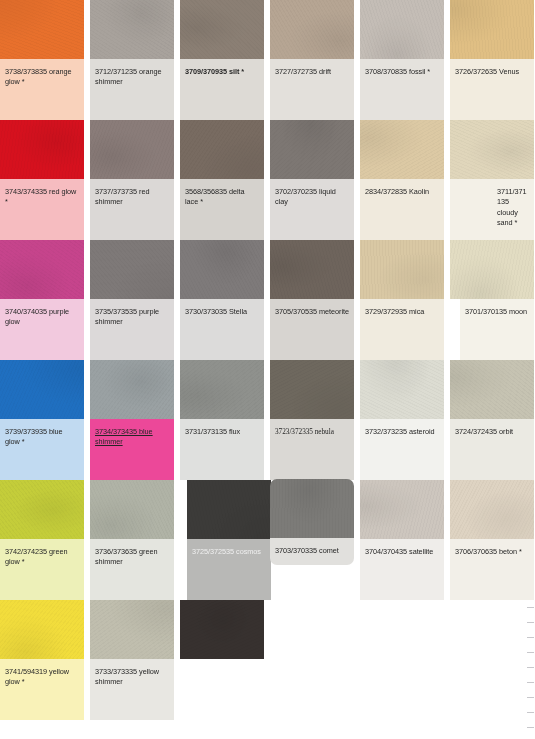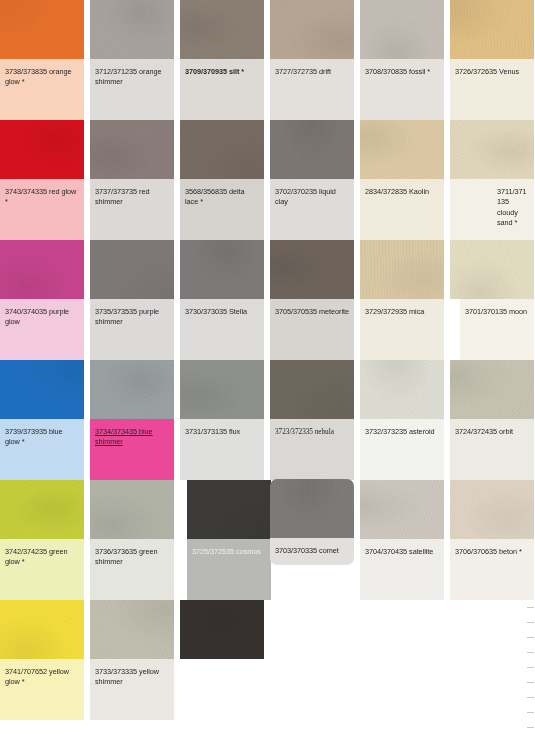--- a/index.html
+++ b/index.html
@@ -255,21 +255,21 @@
     <div class="swatch-cell" style="left: 450px; top: 480px; width: 84px; height: 120px;">
       <div class="swatch-color" style="background: rgb(222, 211, 194); height: 59px;">
         <div class="tex" style="background-image: radial-gradient(at 73% 69%, rgba(255, 255, 255, 0.3), rgba(255, 255, 255, 0) 55%), radial-gradient(at 69% 67%, rgba(0, 0, 0, 0.13), rgba(0, 0, 0, 0) 52%), radial-gradient(at 67% 73%, rgba(255, 255, 255, 0.18), rgba(255, 255, 255, 0) 48%), repeating-linear-gradient(117deg, rgba(0, 0, 0, 0.05) 0px, rgba(0, 0, 0, 0.05) 1px, rgba(255, 255, 255, 0.05) 1px, rgba(255, 255, 255, 0.05) 3px);"></div>
       </div>
       <div class="swatch-label" style="background: rgb(242, 239, 232);">3706/370635 beton *</div>
     </div>
     <div class="swatch-cell" style="left: 0px; top: 600px; width: 84px; height: 120px;">
       <div class="swatch-color" style="background: rgb(242, 221, 60); height: 59px;">
         <div class="tex" style="background-image: radial-gradient(at 10% 30%, rgba(255, 255, 255, 0.3), rgba(255, 255, 255, 0) 55%), radial-gradient(at 30% 90%, rgba(0, 0, 0, 0.13), rgba(0, 0, 0, 0) 52%), radial-gradient(at 90% 10%, rgba(255, 255, 255, 0.18), rgba(255, 255, 255, 0) 48%), repeating-linear-gradient(130deg, rgba(0, 0, 0, 0.05) 0px, rgba(0, 0, 0, 0.05) 1px, rgba(255, 255, 255, 0.05) 1px, rgba(255, 255, 255, 0.05) 3px);"></div>
       </div>
-      <div class="swatch-label" style="background: rgb(249, 242, 184);">3741/707652 yellow glow *</div>
+      <div class="swatch-label" style="background: rgb(249, 242, 184);">3741/594319 yellow glow *</div>
     </div>
     <div class="swatch-cell" style="left: 90px; top: 600px; width: 84px; height: 120px;">
       <div class="swatch-color" style="background: rgb(192, 190, 174); height: 59px;">
         <div class="tex" style="background-image: radial-gradient(at 47% 91%, rgba(255, 255, 255, 0.3), rgba(255, 255, 255, 0) 55%), radial-gradient(at 91% 13%, rgba(0, 0, 0, 0.13), rgba(0, 0, 0, 0) 52%), radial-gradient(at 13% 47%, rgba(255, 255, 255, 0.18), rgba(255, 255, 255, 0) 48%), repeating-linear-gradient(143deg, rgba(0, 0, 0, 0.05) 0px, rgba(0, 0, 0, 0.05) 1px, rgba(255, 255, 255, 0.05) 1px, rgba(255, 255, 255, 0.05) 3px);"></div>
       </div>
       <div class="swatch-label" style="background: rgb(232, 231, 226);">3733/373335 yellow shimmer</div>
     </div>
     <div class="swatch-cell" style="left: 180px; top: 600px; width: 84px; height: 120px;">
       <div class="swatch-color" style="background: rgb(55, 49, 47); height: 59px;">
         <div class="tex" style="background-image: radial-gradient(at 84% 52%, rgba(255, 255, 255, 0.3), rgba(255, 255, 255, 0) 55%), radial-gradient(at 52% 36%, rgba(0, 0, 0, 0.13), rgba(0, 0, 0, 0) 52%), radial-gradient(at 36% 84%, rgba(255, 255, 255, 0.18), rgba(255, 255, 255, 0) 48%), repeating-linear-gradient(156deg, rgba(0, 0, 0, 0.05) 0px, rgba(0, 0, 0, 0.05) 1px, rgba(255, 255, 255, 0.05) 1px, rgba(255, 255, 255, 0.05) 3px);"></div>

